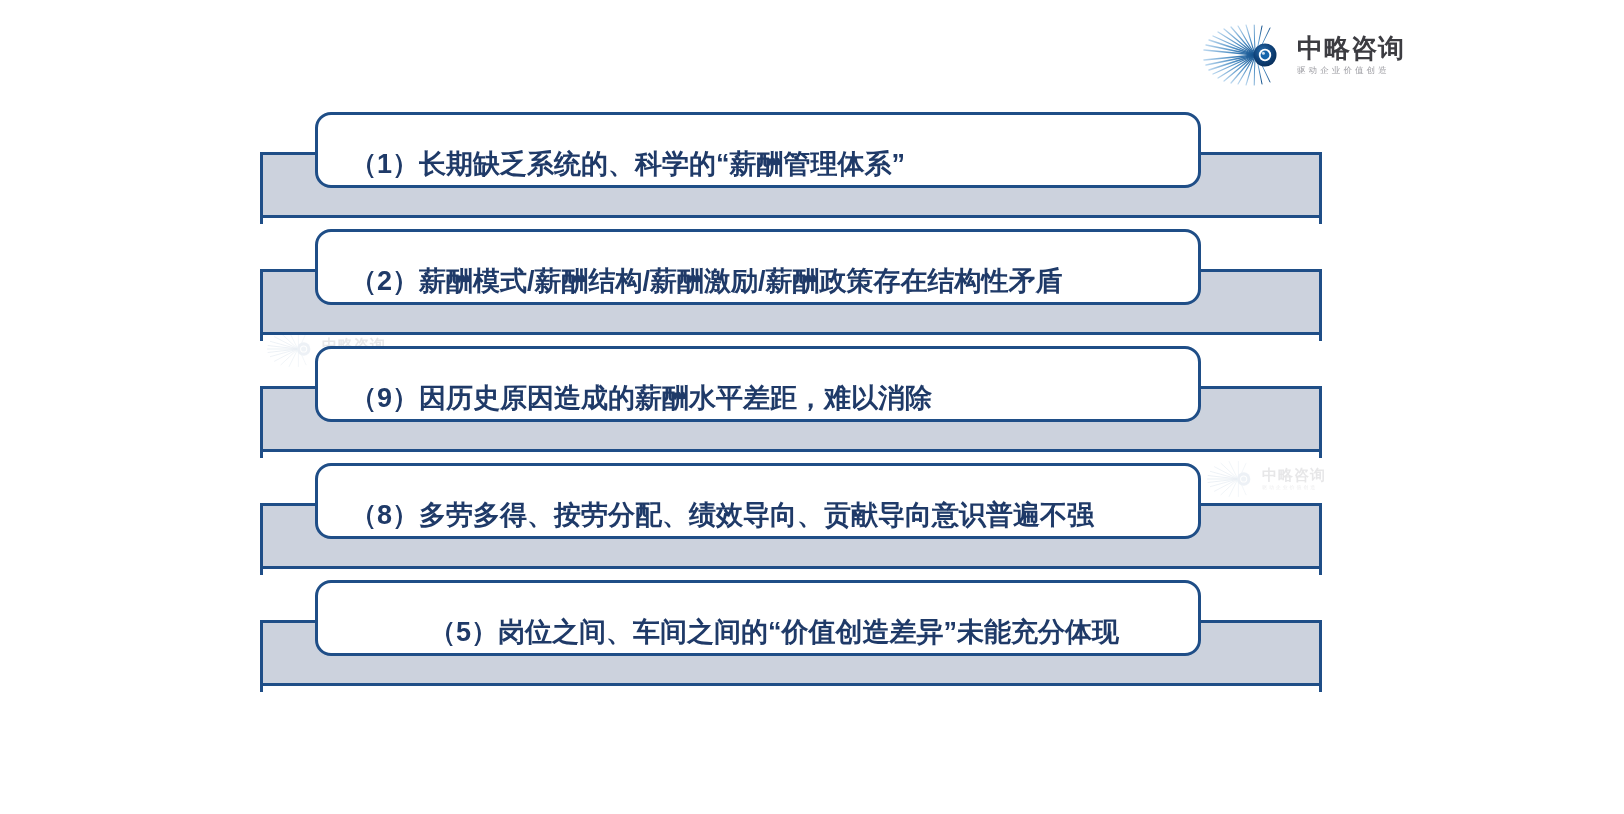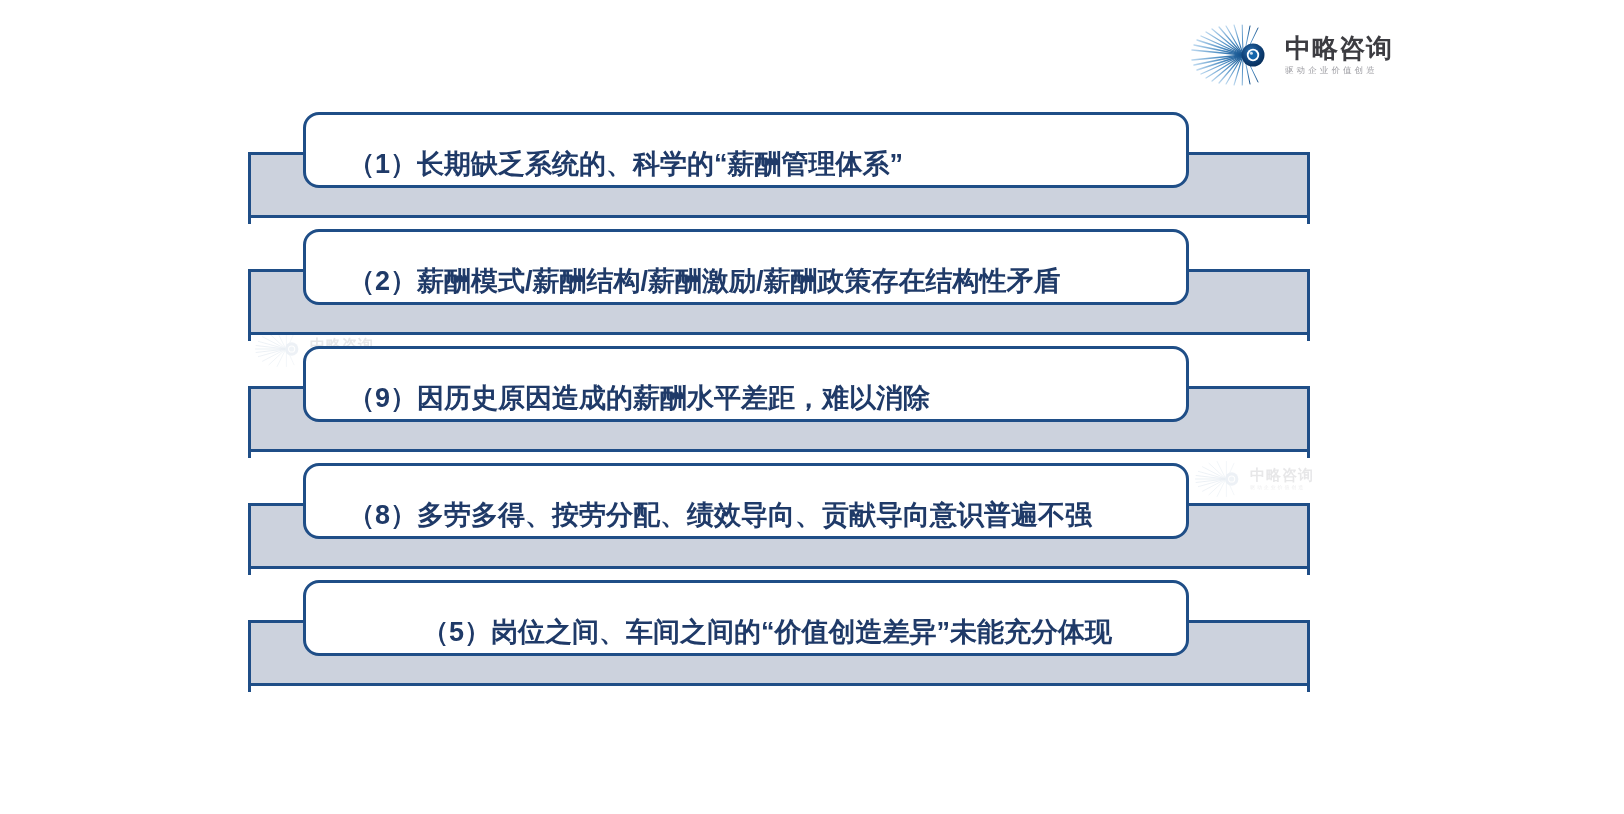--- a/index.html
+++ b/index.html
@@ -13,21 +13,21 @@
 
   body {
     background: #ffffff;
     font-family: "Liberation Sans", "DejaVu Sans", sans-serif;
     position: relative;
   }
 
   
   #slide {
     position: absolute;
-    left: 0; top: 0;
+    left: 12px; top: 0;
     width: 1496px;
     height: 814px;
     background: #ffffff;
     overflow: hidden;
   }
 
   
   #brand-logo {
     position: absolute;
     left: 1185px;
@@ -155,21 +155,21 @@
     align-items: center;
   }
 
   .row-text {
     font-family: "Liberation Sans", "DejaVu Sans", sans-serif;
     font-size: 27px;
     font-weight: 700;
     color: #1f3a68;
     letter-spacing: 0px;
     white-space: nowrap;
-    padding-left: 42px;
+    padding-left: 32px;
     line-height: 1;
     margin-top: 28px;
   }
 
   
   #row-1 { top: 112px; }
   #row-1 .row-band { top: 40px; }
   #row-1 .row-box  { top: 0px; }
 
   #row-2 { top: 229px; }

